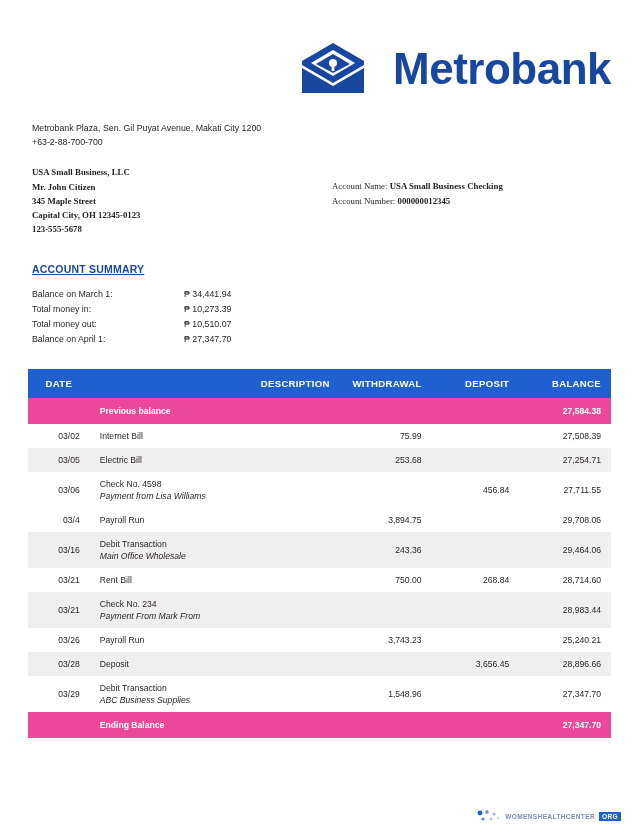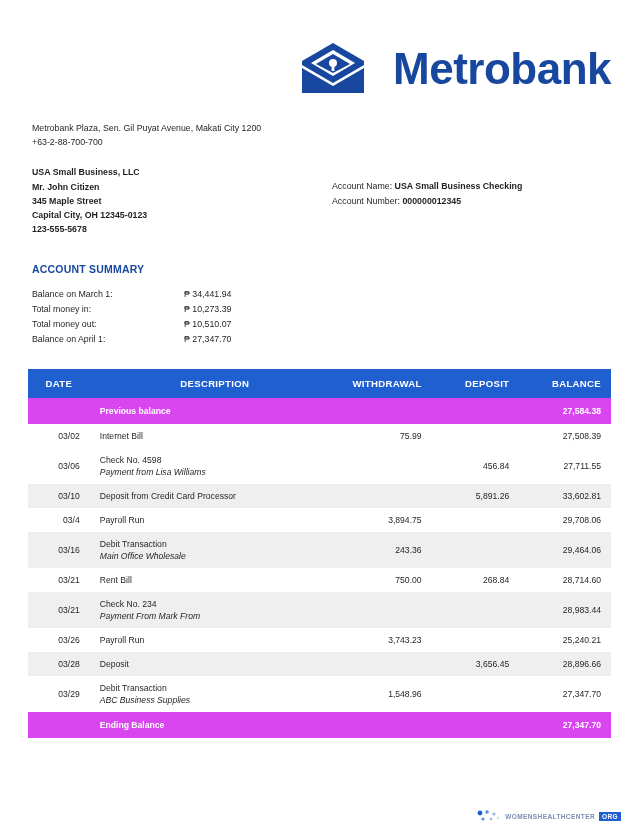--- a/index.html
+++ b/index.html
@@ -56,20 +56,21 @@
     font-size: 8.8px;
     line-height: 1.55;
     color: #231f20;
   }
 
   
   .info-row {
     display: flex;
     margin: 16px 0 0 0;
     padding: 0 30px 0 32px;
+    font-family: Liberation Serif, serif;
   }
   .info-left {
     width: 300px;
     font-size: 8.8px;
     font-weight: bold;
     line-height: 1.62;
   }
   .info-right {
     flex: 1;
     font-size: 8.8px;
@@ -80,20 +81,21 @@
   .info-right .val { font-weight: bold; }
   .info-right .period { margin-top: 14px; }
 
   
   .summary-title {
     margin: 26px 0 0 32px;
     font-size: 10.5px;
     font-weight: bold;
     color: #17479e;
     letter-spacing: 0.2px;
+    text-decoration: underline;
   }
   .summary-table {
     margin: 12px 0 0 32px;
     font-size: 8.8px;
     border-collapse: collapse;
   }
   .summary-table td {
     padding: 2.5px 0;
     vertical-align: top;
   }
@@ -109,21 +111,21 @@
     border-collapse: collapse;
     font-size: 8.6px;
   }
   table.tx th {
     background: #1f5fd0;
     color: #ffffff;
     font-size: 9.6px;
     font-weight: bold;
     letter-spacing: 0.3px;
     padding: 9px 10px;
-    text-align: center;
+    text-align: right;
   }
   table.tx th.c { text-align: center; }
   table.tx th.r { text-align: right; }
   table.tx td {
     padding: 7px 10px;
     vertical-align: middle;
     color: #231f20;
   }
   tr.alt td { background: #efefef; }
   tr.white td { background: #ffffff; }
@@ -132,21 +134,21 @@
   td.amt { text-align: right; width: 92px; }
   td.dep { text-align: right; width: 88px; }
   td.bal { text-align: right; width: 92px; padding-right: 14px; }
   th.bal { padding-right: 14px; }
   .sub {
     display: block;
     font-style: italic;
     margin-top: 2px;
   }
   tr.band td {
-    background: #d946ef;
+    background: #ec4899;
     color: #ffffff;
     font-weight: bold;
     padding-top: 8px;
     padding-bottom: 8px;
   }
   tr.band td.desc { font-weight: bold; }
 
   
   .footer {
     position: absolute;
@@ -263,41 +265,41 @@
         <tr class="white">
           <td class="date">03/02</td>
           <td class="desc">
             <span>Internet Bill</span>
           </td>
           <td class="amt">75.99</td>
           <td class="dep"></td>
           <td class="bal">27,508.39</td>
         </tr>
 
+        <tr class="alt">
+          <td class="date">03/05</td>
+          <td class="desc">
+            <span>Electric Bill</span>
+          </td>
+          <td class="amt">253.68</td>
+          <td class="dep"></td>
+          <td class="bal">27,254.71</td>
+        </tr>
 
         <tr class="white">
           <td class="date">03/06</td>
           <td class="desc">
             <span>Check No. 4598</span>
             <span class="sub">Payment from Lisa Williams</span>
           </td>
           <td class="amt"></td>
           <td class="dep">456.84</td>
           <td class="bal">27,711.55</td>
         </tr>
 
-        <tr class="alt">
-          <td class="date">03/10</td>
-          <td class="desc">
-            <span>Deposit from Credit Card Processor</span>
-          </td>
-          <td class="amt"></td>
-          <td class="dep">5,891.26</td>
-          <td class="bal">33,602.81</td>
-        </tr>
 
         <tr class="white">
           <td class="date">03/4</td>
           <td class="desc">
             <span>Payroll Run</span>
           </td>
           <td class="amt">3,894.75</td>
           <td class="dep"></td>
           <td class="bal">29,708.06</td>
         </tr>

